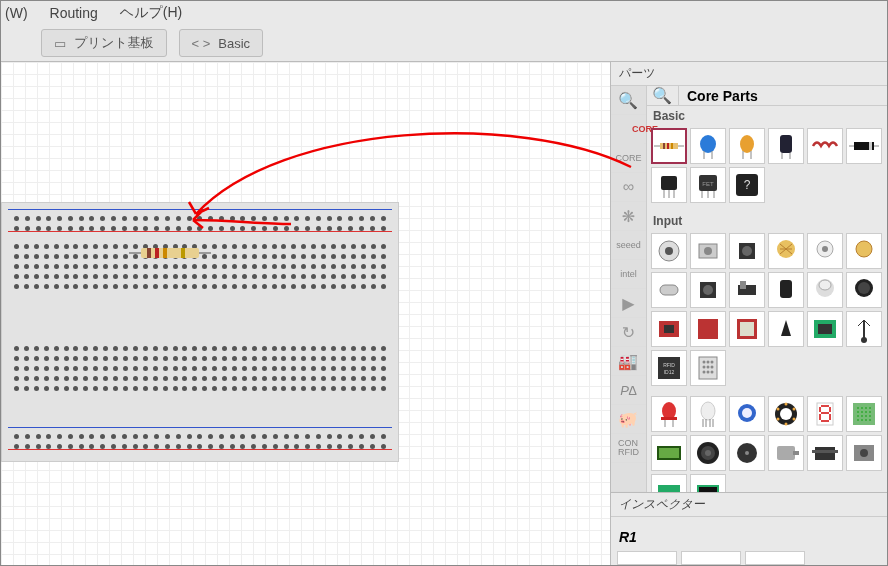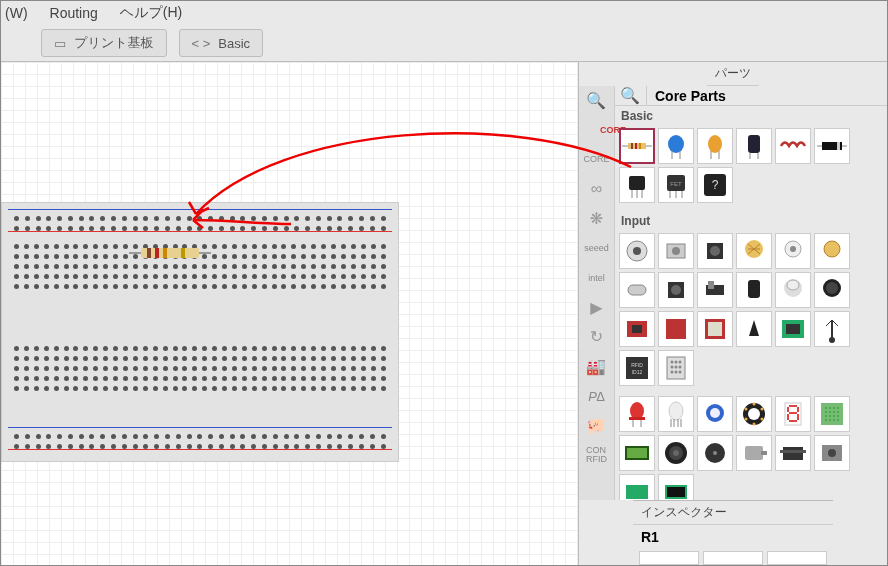--- a/index.html
+++ b/index.html
@@ -29,41 +29,41 @@
   .hole-row { display: flex; justify-content: space-between; }
   .hole { width: 5px; height: 5px; background: #555; border-radius: 50%; margin: 2.5px 0; }
 
   .resistor { position: absolute; left: 140px; top: 186px; width: 58px; height: 10px; background: #e8d090; border-radius: 2px; }
   .resistor::before, .resistor::after { content:''; position: absolute; top:4px; width: 12px; height: 2px; background: #999; }
   .resistor::before { left: -12px; } .resistor::after { right: -12px; }
   .resistor .band { position: absolute; top:0; bottom:0; width:4px; }
 
   .arrow-svg { position: absolute; left:0; top:0; pointer-events:none; }
 
-  .right-panel { width: 308px; display: flex; flex-direction: column; background: #e9e9e9; border-top: 1px solid #bbb; align-items: center; }
+  .right-panel { width: 276px; display: flex; flex-direction: column; background: #e9e9e9; border-top: 1px solid #bbb; }
   .panel-title { font-size: 12px; padding: 3px 8px; color: #444; border-bottom: 1px solid #ccc; }
   .parts-body { flex: 1; display: flex; overflow: hidden; }
 
   .bin-tabs { width: 36px; background: #dfdfdf; display: flex; flex-direction: column; border-right: 1px solid #ccc; }
   .bin-tab { height: 32px; display: flex; align-items: center; justify-content: center; font-size: 9px; color: #888; border-bottom: 1px solid #ddd; cursor: pointer; }
   .bin-tab.active { color: #c33; font-weight: bold; margin-left: 33px; }
   .bin-tab .ico { font-size: 16px; color: #999; }
 
   .parts-main { flex: 1; display: flex; flex-direction: column; overflow-y: auto; }
   .parts-header { height: 28px; display: flex; align-items: center; border-bottom: 1px solid #ccc; }
   .search-ico-box { width: 32px; display: flex; align-items:center; justify-content:center; border-right: 1px solid #ccc; height:100%; }
   .parts-header .title { font-weight: bold; padding-left: 8px; font-size: 14px; }
   .section-label { font-size: 12px; color: #555; padding: 3px 6px; font-weight: bold; }
   .parts-grid { display: flex; flex-wrap: wrap; gap: 3px; padding: 2px 4px 8px; }
   .part { width: 36px; height: 36px; background: #fff; border: 1px solid #ccc; display: flex; align-items: center; justify-content: center; cursor: grab; }
   .part.selected { border: 2px solid #a03050; }
   .part svg { width: 30px; height: 30px; }
 
-  .inspector { border-top: 1px solid #bbb; }
-  .insp-name { font-weight: bold; padding: 4px 8px; font-size: 14px; }
+  .inspector { border-top: 1px solid #bbb; font-style: italic; }
+  .insp-name { font-weight: bold; padding: 4px 8px; font-size: 14px; margin-top: 8px; }
   .insp-fields { display: flex; gap: 4px; padding: 2px 6px; }
   .insp-field { width: 60px; height: 14px; background: #fff; border: 1px solid #ccc; }
 </style>
 </head>
 <body>
 
 <div class="menubar">
   <span>(W)</span>
   <span>Routing</span>
   <span>ヘルプ(H)</span>

